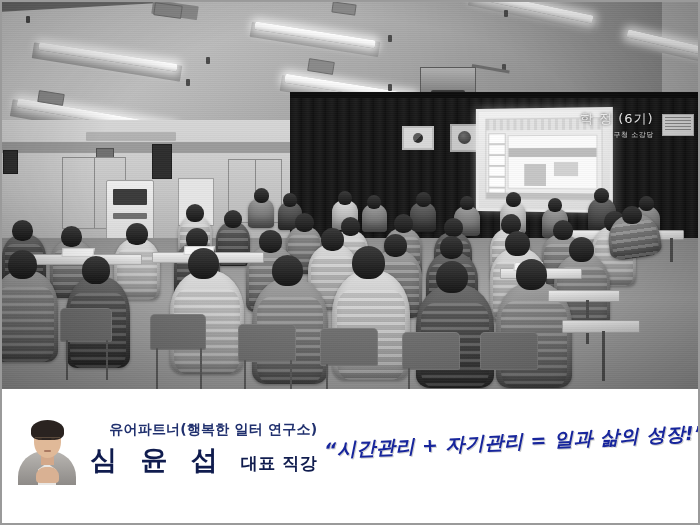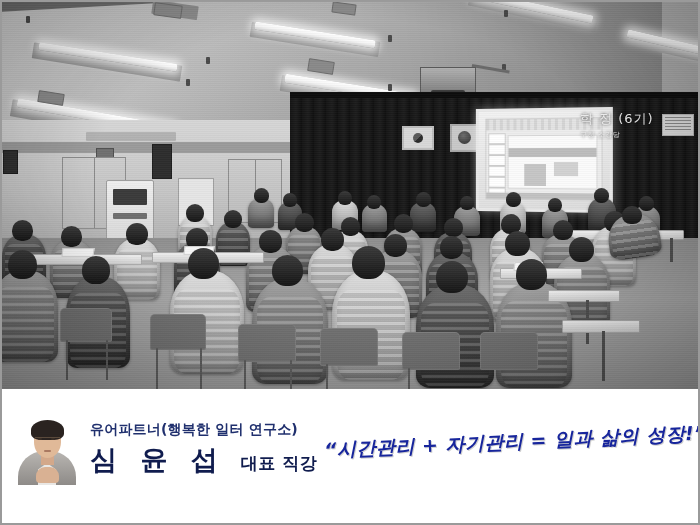--- a/index.html
+++ b/index.html
@@ -11,20 +11,21 @@
   }
 
   #card {
     position: relative;
     width: 700px;
     height: 525px;
     box-sizing: border-box;
     border: 2px solid #9a9a9a;
     background: #ffffff;
     overflow: hidden;
+    text-align: right;
   }
 
   
   #photo {
     position: absolute;
     left: 0;
     top: 0;
     width: 700px;
     height: 387px;
     overflow: hidden;

